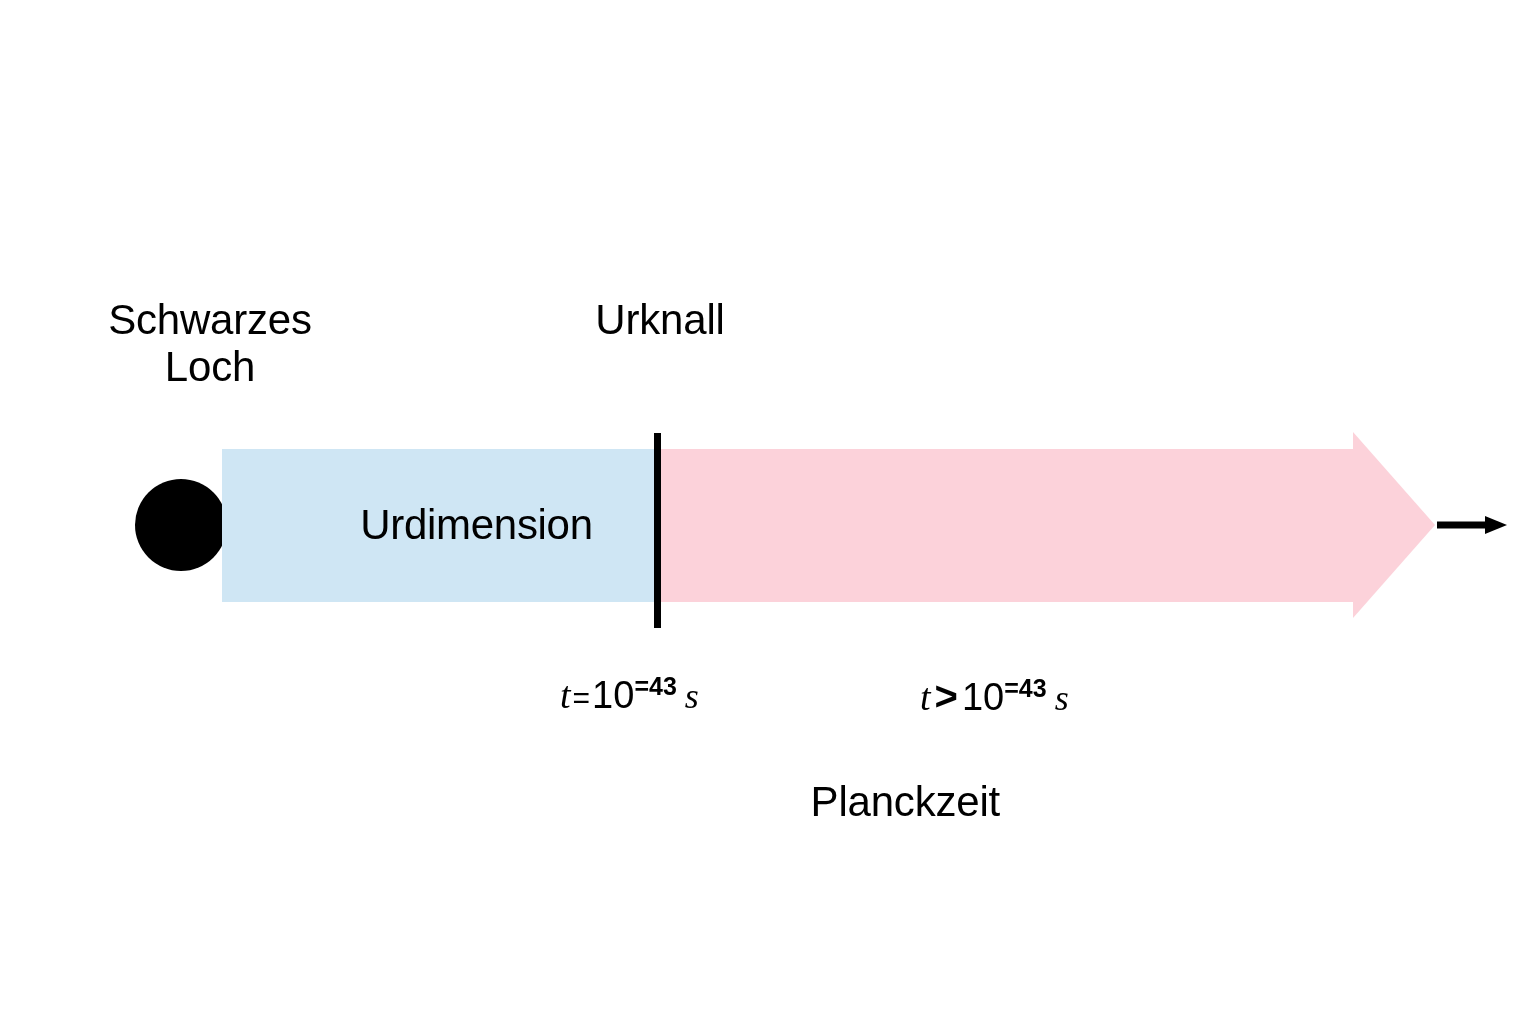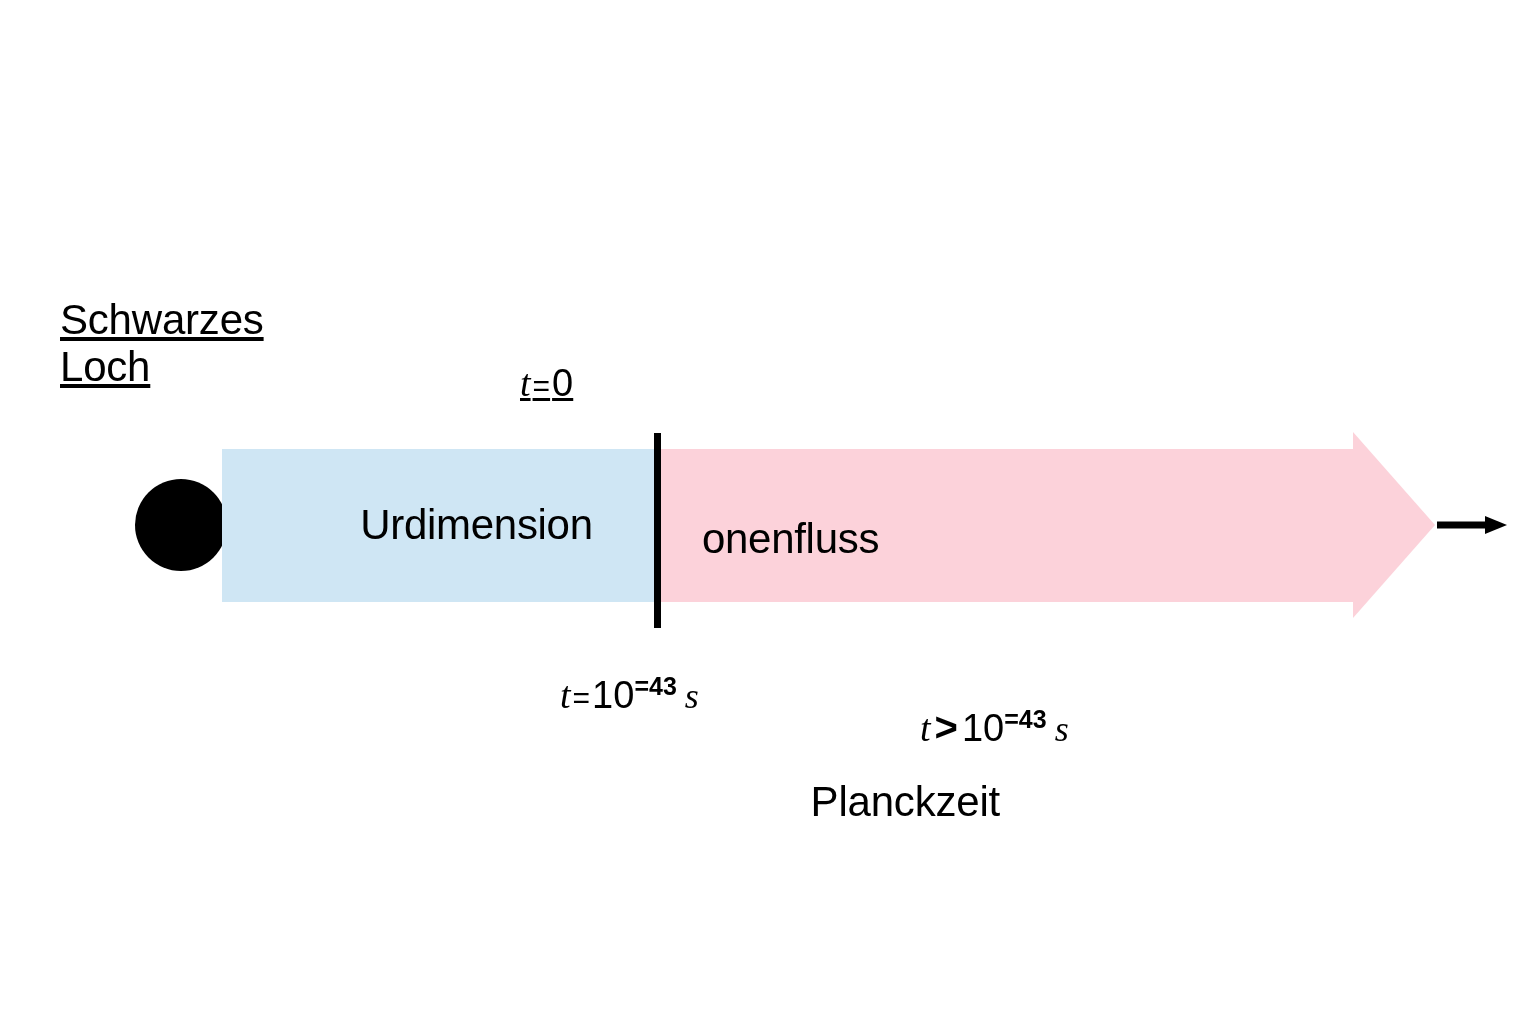--- a/index.html
+++ b/index.html
@@ -17,24 +17,23 @@
     position: relative;
     width: 1536px;
     height: 1024px;
     background: #ffffff;
     overflow: hidden;
   }
 
   
   .label-block {
     position: absolute;
-    text-align: left;
+    text-align: center;
     line-height: 1.12;
     white-space: nowrap;
-    text-decoration: underline;
   }
 
   #label-black-hole {
     left: 60px;
     top: 296px;
     width: 300px;
     font-size: 42px;
     letter-spacing: -0.2px;
   }
   #label-black-hole .line2 { display: block; }
@@ -184,21 +183,20 @@
   }
 
   #formula-planck {
     left: 560px;
     top: 676px;
   }
 
   #formula-after {
     left: 920px;
     top: 676px;
-    margin-top: 31px;
   }
 
   #label-planckzeit {
     position: absolute;
     left: 620px;
     top: 778px;
     width: 380px;
     text-align: right;
     font-size: 42px;
     letter-spacing: -0.2px;
@@ -208,37 +206,36 @@
 </head>
 <body>
 
 <div id="canvas">
 
   <div class="label-block" id="label-black-hole">
     <span>Schwarzes</span>
     <span class="line2">Loch</span>
   </div>
 
-
-  <div class="label-block formula" id="label-bigbang-time">
-    <span class="it">t</span><span class="op">=</span><span class="base">0</span>
-  </div>
+  <div class="label-block" id="label-bigbang">
+    <span>Urknall</span>
+  </div>
+
 
   <div id="black-hole-dot"></div>
 
   <div class="band" id="band-blue"></div>
   <div class="band" id="band-pink"></div>
   <div id="arrow-head"></div>
 
   <div id="divider"></div>
 
   <div class="band-caption" id="caption-urdimension">Urdimension</div>
 
   <div class="band-caption" id="caption-stringonenfluss">
-    <div>onenfluss</div>
   </div>
 
 
   <svg id="tail-arrow" viewBox="0 0 70 18">
     <line x1="0" y1="9" x2="52" y2="9" stroke="#000000" stroke-width="7"></line>
     <polygon points="48,0 70,9 48,18" fill="#000000"></polygon>
   </svg>
 
   <div class="formula" id="formula-planck">
     <span class="it">t</span><span class="op">=</span><span class="base">10</span><sup>=43</sup><span class="unit">s</span>

